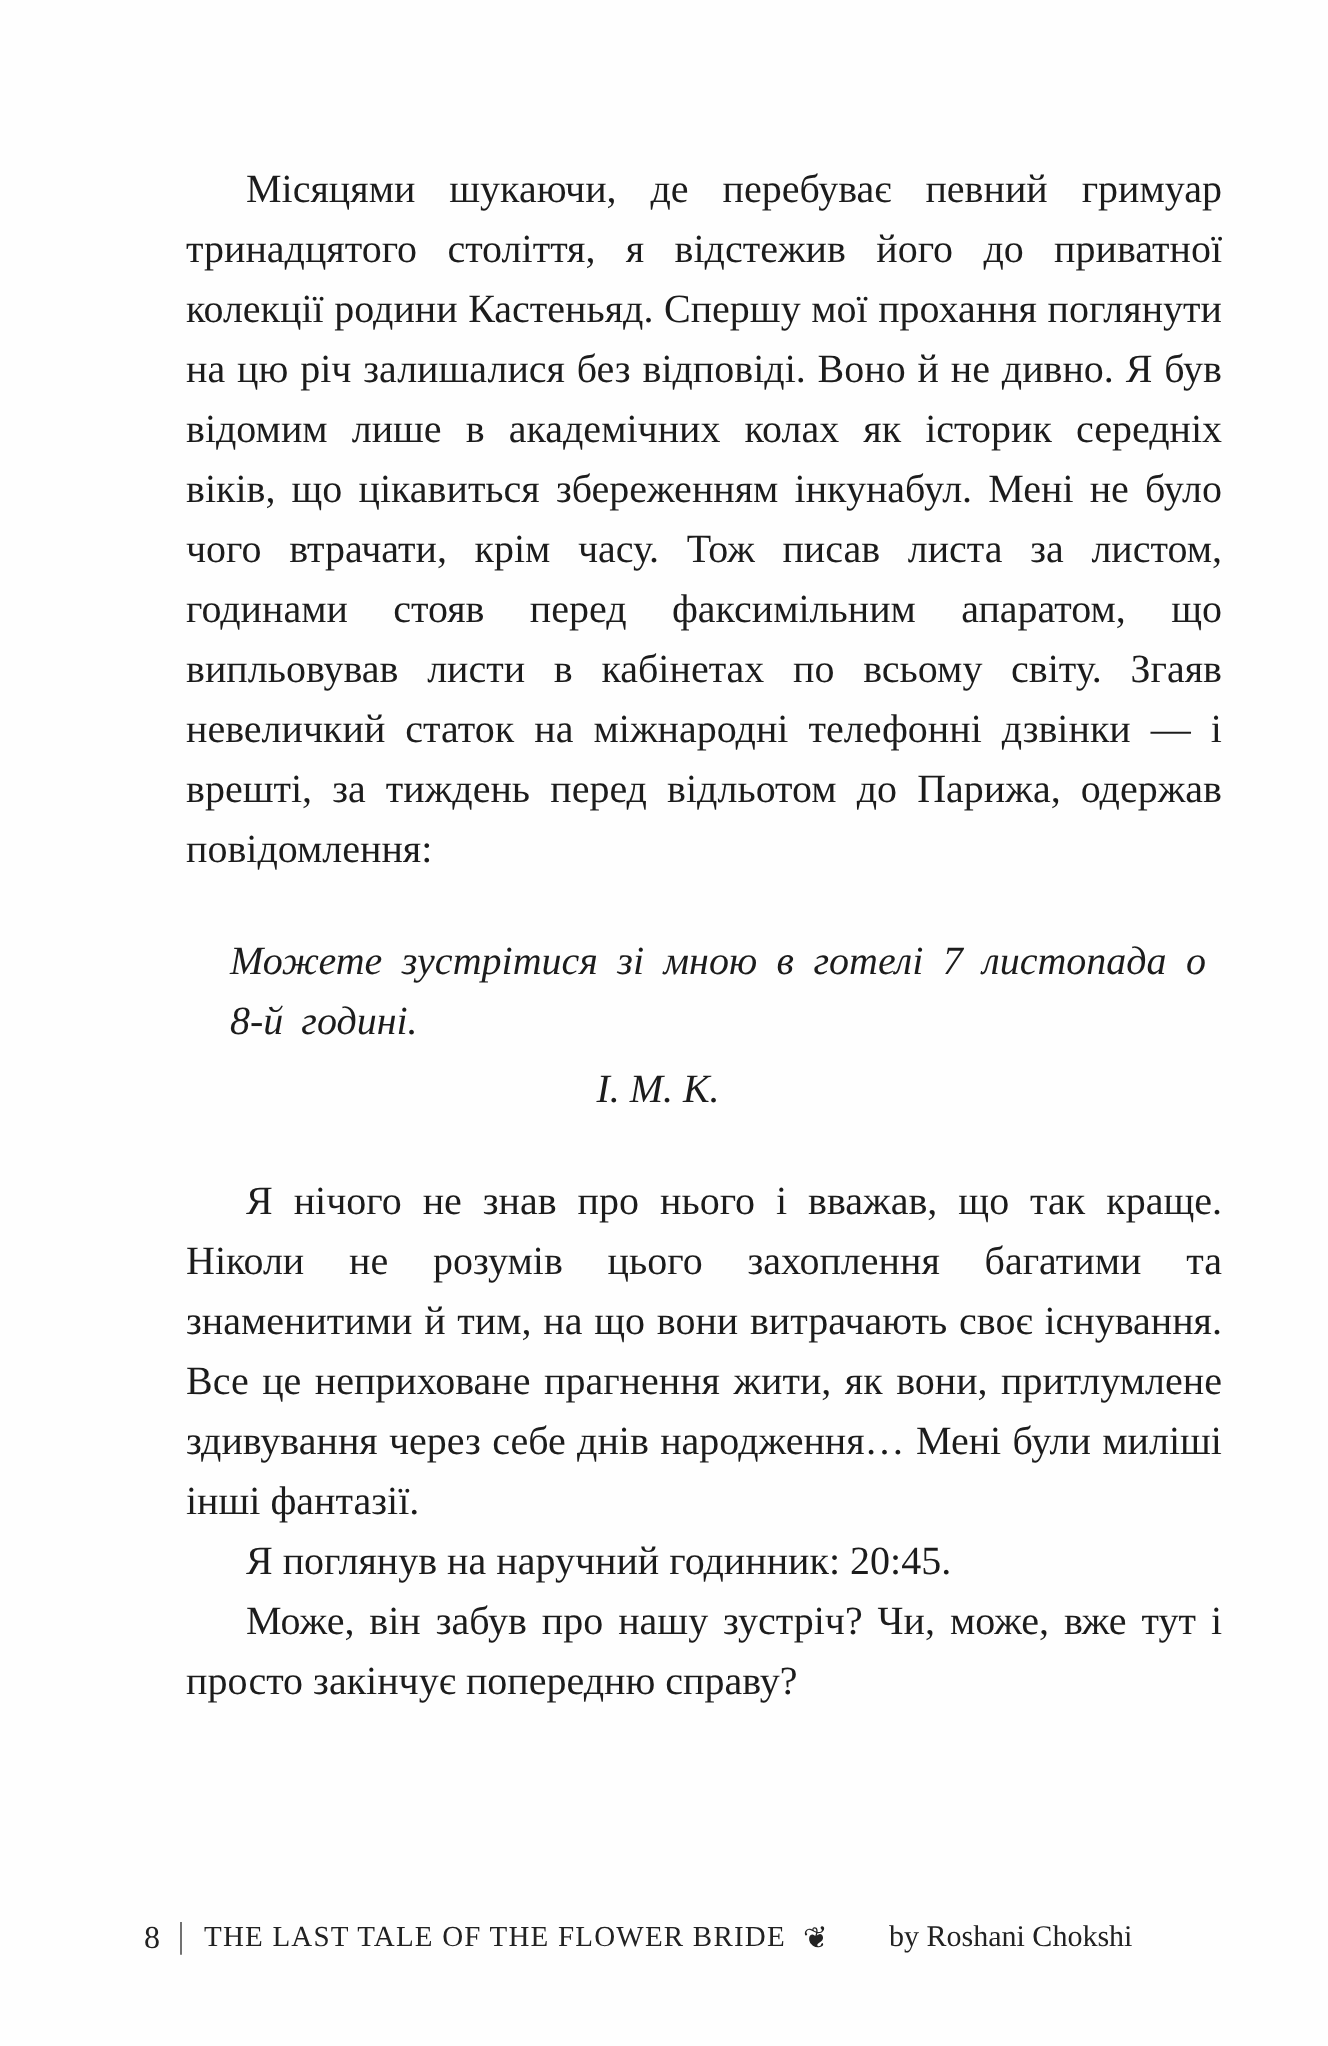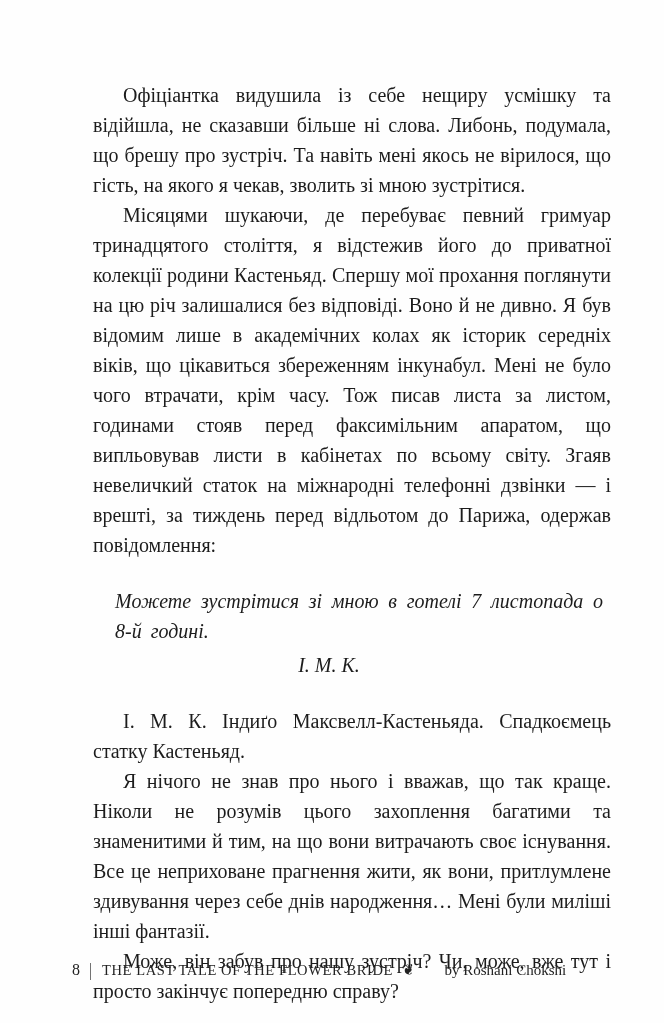--- a/index.html
+++ b/index.html
@@ -76,26 +76,25 @@
   }
   .footer .author {
     font-size: 15px;
     padding-left: 23px;
   }
 </style>
 </head>
 <body>
 
 <div class="page">
-  <p class="body">Офіціантка видушила із себе нещиру усмішку та відійшла, не сказавши більше ні слова. Либонь, подумала, що брешу про зустріч. Та навіть мені якось не вірилося, що гість, на якого я чекав, зволить зі мною зустрітися.</p>
   <p class="body">Місяцями шукаючи, де перебуває певний гримуар тринадцятого століття, я відстежив його до приватної колекції родини Кастеньяд. Спершу мої прохання поглянути на цю річ залишалися без відповіді. Воно й не дивно. Я був відомим лише в академічних колах як історик середніх віків, що цікавиться збереженням інкунабул. Мені не було чого втрачати, крім часу. Тож писав листа за листом, годинами стояв перед факсимільним апаратом, що випльовував листи в кабінетах по всьому світу. Згаяв невеличкий статок на міжнародні телефонні дзвінки — і врешті, за тиждень перед відльотом до Парижа, одержав повідомлення:</p>
   <p class="quote">Можете зустрітися зі мною в готелі 7 листопада о 8-й годині.</p>
   <p class="signature">І. М. К.</p>
-  <p class="body">І. М. К. Індиґо Максвелл-Кастеньяда. Спадкоємець статку Кастеньяд.</p>
   <p class="body">Я нічого не знав про нього і вважав, що так краще. Ніколи не розумів цього захоплення багатими та знаменитими й тим, на що вони витрачають своє існування. Все це неприховане прагнення жити, як вони, притлумлене здивування через себе днів народження… Мені були миліші інші фантазії.</p>
+  <p class="body">Я поглянув на наручний годинник: 20:45.</p>
   <p class="body">Може, він забув про нашу зустріч? Чи, може, вже тут і просто закінчує попередню справу?</p>
 </div>
 
 <div class="footer">
   <span class="pnum">8</span>
   <span class="divider">|</span>
   <span class="title">THE LAST TALE OF THE FLOWER BRIDE</span>
   <span class="ornament">❦</span>
   <span class="author">by Roshani Chokshi</span>
 </div>

